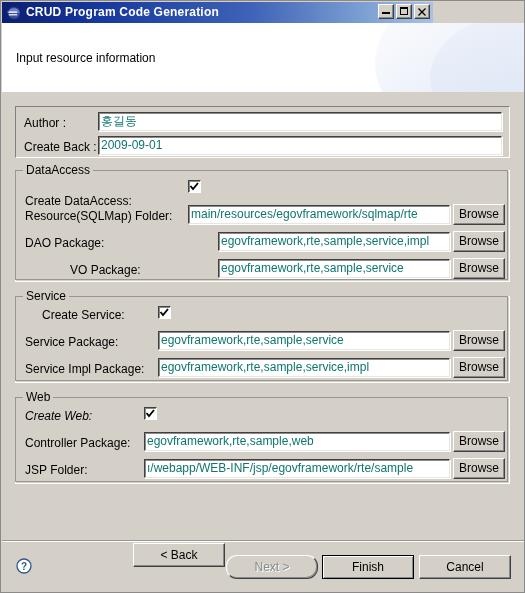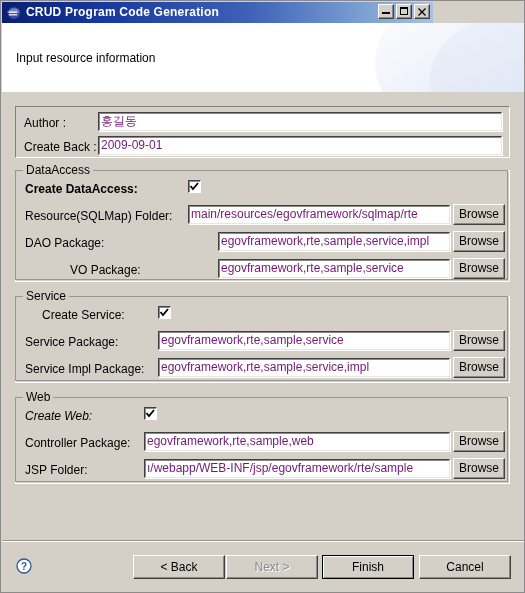--- a/index.html
+++ b/index.html
@@ -170,21 +170,21 @@
   .tf {
     position: absolute;
     background: #ffffff;
     border-top: 1px solid #404040;
     border-left: 1px solid #404040;
     border-right: 1px solid #e8e6e1;
     border-bottom: 1px solid #e8e6e1;
     box-shadow: inset 1px 1px 0 #8a8a86, 1px 1px 0 #ffffff;
     box-sizing: border-box;
     font-size: 12px;
-    color: #701a75;
+    color: #0f766e;
     padding: 0 0 0 2px;
     line-height: 17px;
     overflow: hidden;
     white-space: nowrap;
     font-family: "Liberation Sans", sans-serif;
   }
 
   .btn {
     position: absolute;
     background: #d4d0c8;
@@ -290,21 +290,21 @@
       <div class="tf" style="left:82px; top:5px; width:404px; height:19px;">홍길동</div>
 
       <div class="lbl" style="left:8px; top:33px;">Create Back :</div>
       <div class="tf" style="left:82px; top:29px; width:404px; height:19px;">2009-09-01</div>
     </div>
 
     <div class="group" style="left:13px; top:78px; width:495px; height:112px;">
       <div class="gbox"></div>
       <div class="group-title">DataAccess</div>
 
-      <div class="lbl" style="left:9px; top:11px;font-weight:bold;">Create DataAccess:</div>
+      <div class="lbl" style="left:9px; top:23px;">Create DataAccess:</div>
       <div class="cb" style="left:172px; top:9px;">
         <svg width="11" height="11" viewBox="0 0 11 11">
             <path d="M1.5 5 L4 8 L9 2" stroke="#000" stroke-width="1.8" fill="none"></path>
           </svg>
       </div>
 
       <div class="lbl" style="left:9px; top:38px;">Resource(SQLMap) Folder:</div>
       <div class="tf" style="left:172px; top:34px; width:262px; height:19px;">main/resources/egovframework/sqlmap/rte</div>
       <div class="btn" style="left:437px; top:33px; width:52px; height:21px; line-height:19px;">Browse</div>
 
@@ -362,25 +362,25 @@
   <div id="footer">
     <div id="footer-sep"></div>
 
     <span id="help-icon">
       <svg width="16" height="16" viewBox="0 0 16 16">
         <circle cx="8" cy="8" r="7" fill="#ffffff" stroke="#31588f" stroke-width="1.3"></circle>
         <text x="8" y="12" font-family="Liberation Sans, sans-serif" font-size="10" font-weight="bold" fill="#31588f" text-anchor="middle">?</text>
       </svg>
     </span>
 
-    <div class="btn" style="left:131px; top:13px; width:92px; height:24px; line-height:22px;">
+    <div class="btn" style="left:131px; top:1px; width:92px; height:24px; line-height:22px;">
       <span>&lt; Back</span>
     </div>
 
-    <div class="btn disabled" style="left:224px; top:13px; width:92px; height:24px; line-height:22px;">
+    <div class="btn disabled" style="left:224px; top:13px; width:92px; height:24px; line-height:22px;border-radius:11px;">
       <span>Next &gt;</span>
     </div>
 
     <div class="btn default" style="left:320px; top:13px; width:92px; height:24px; line-height:22px;">
       <span>Finish</span>
     </div>
 
     <div class="btn" style="left:417px; top:13px; width:92px; height:24px; line-height:22px;">
       <span>Cancel</span>
     </div>

